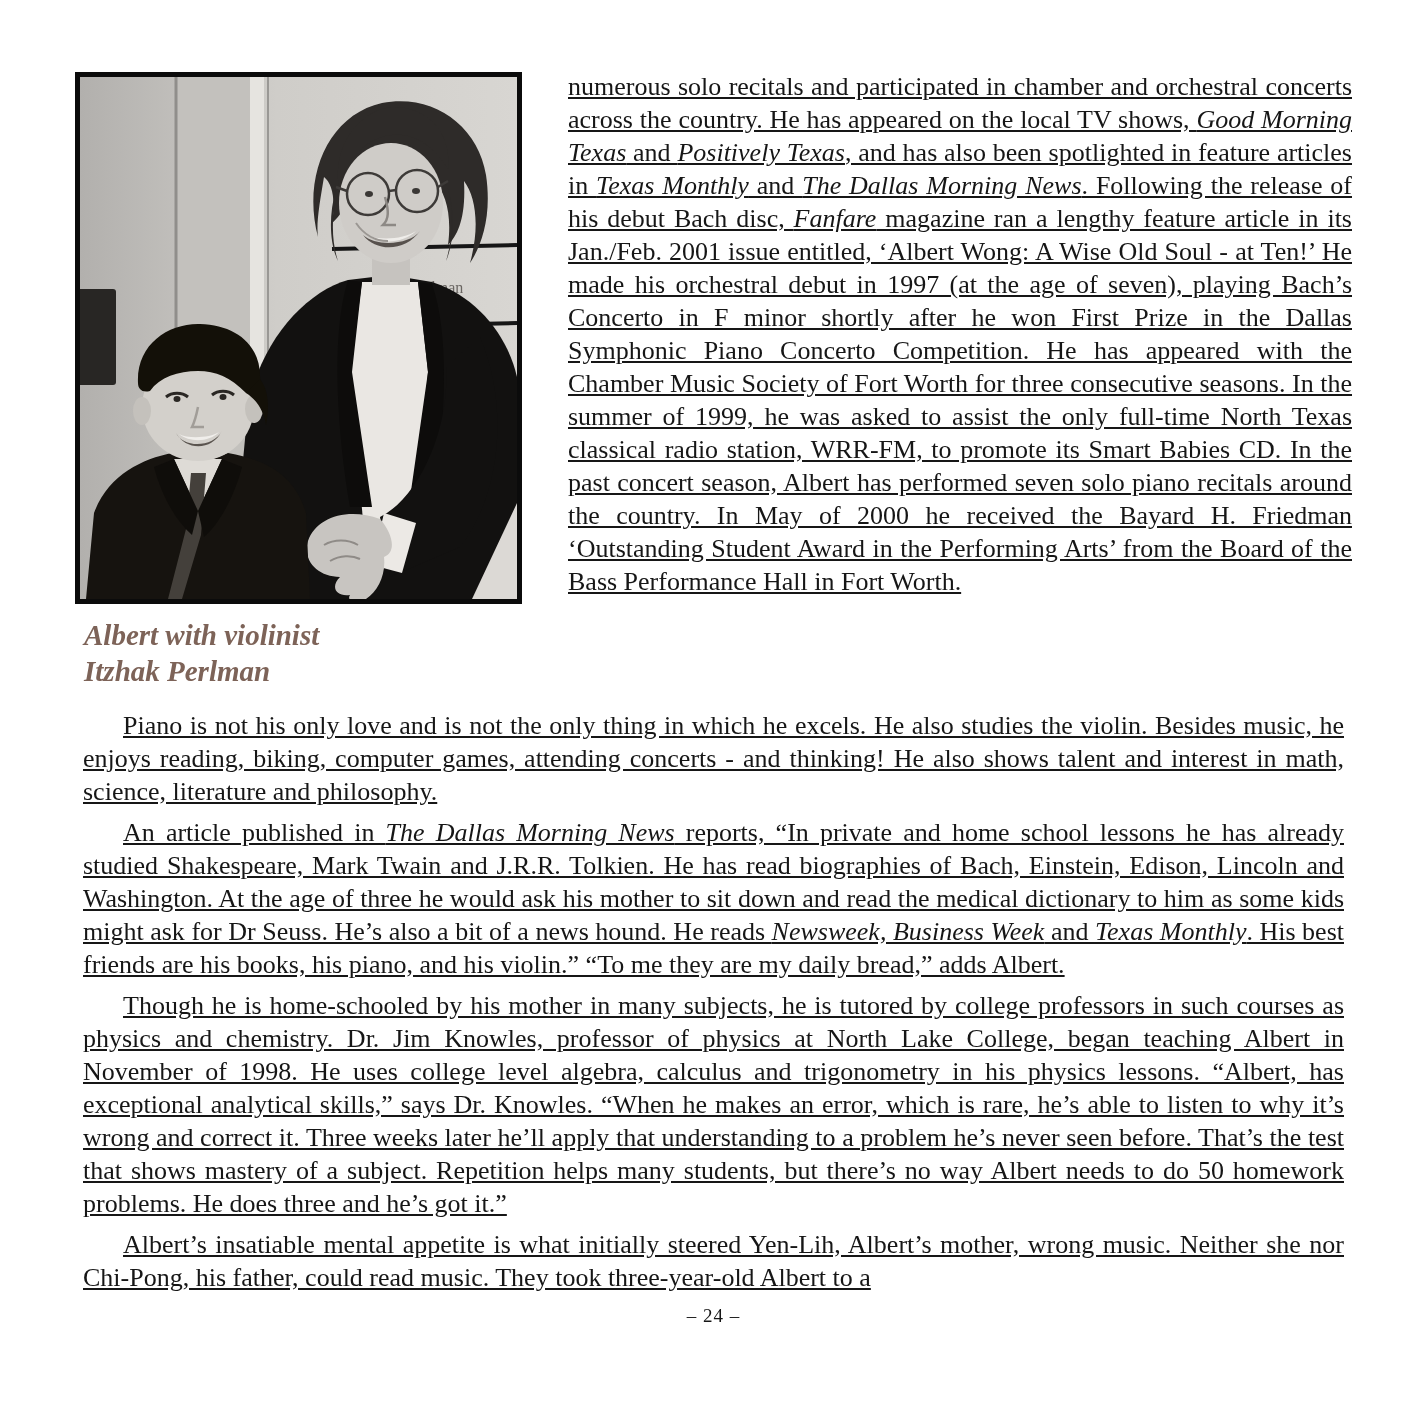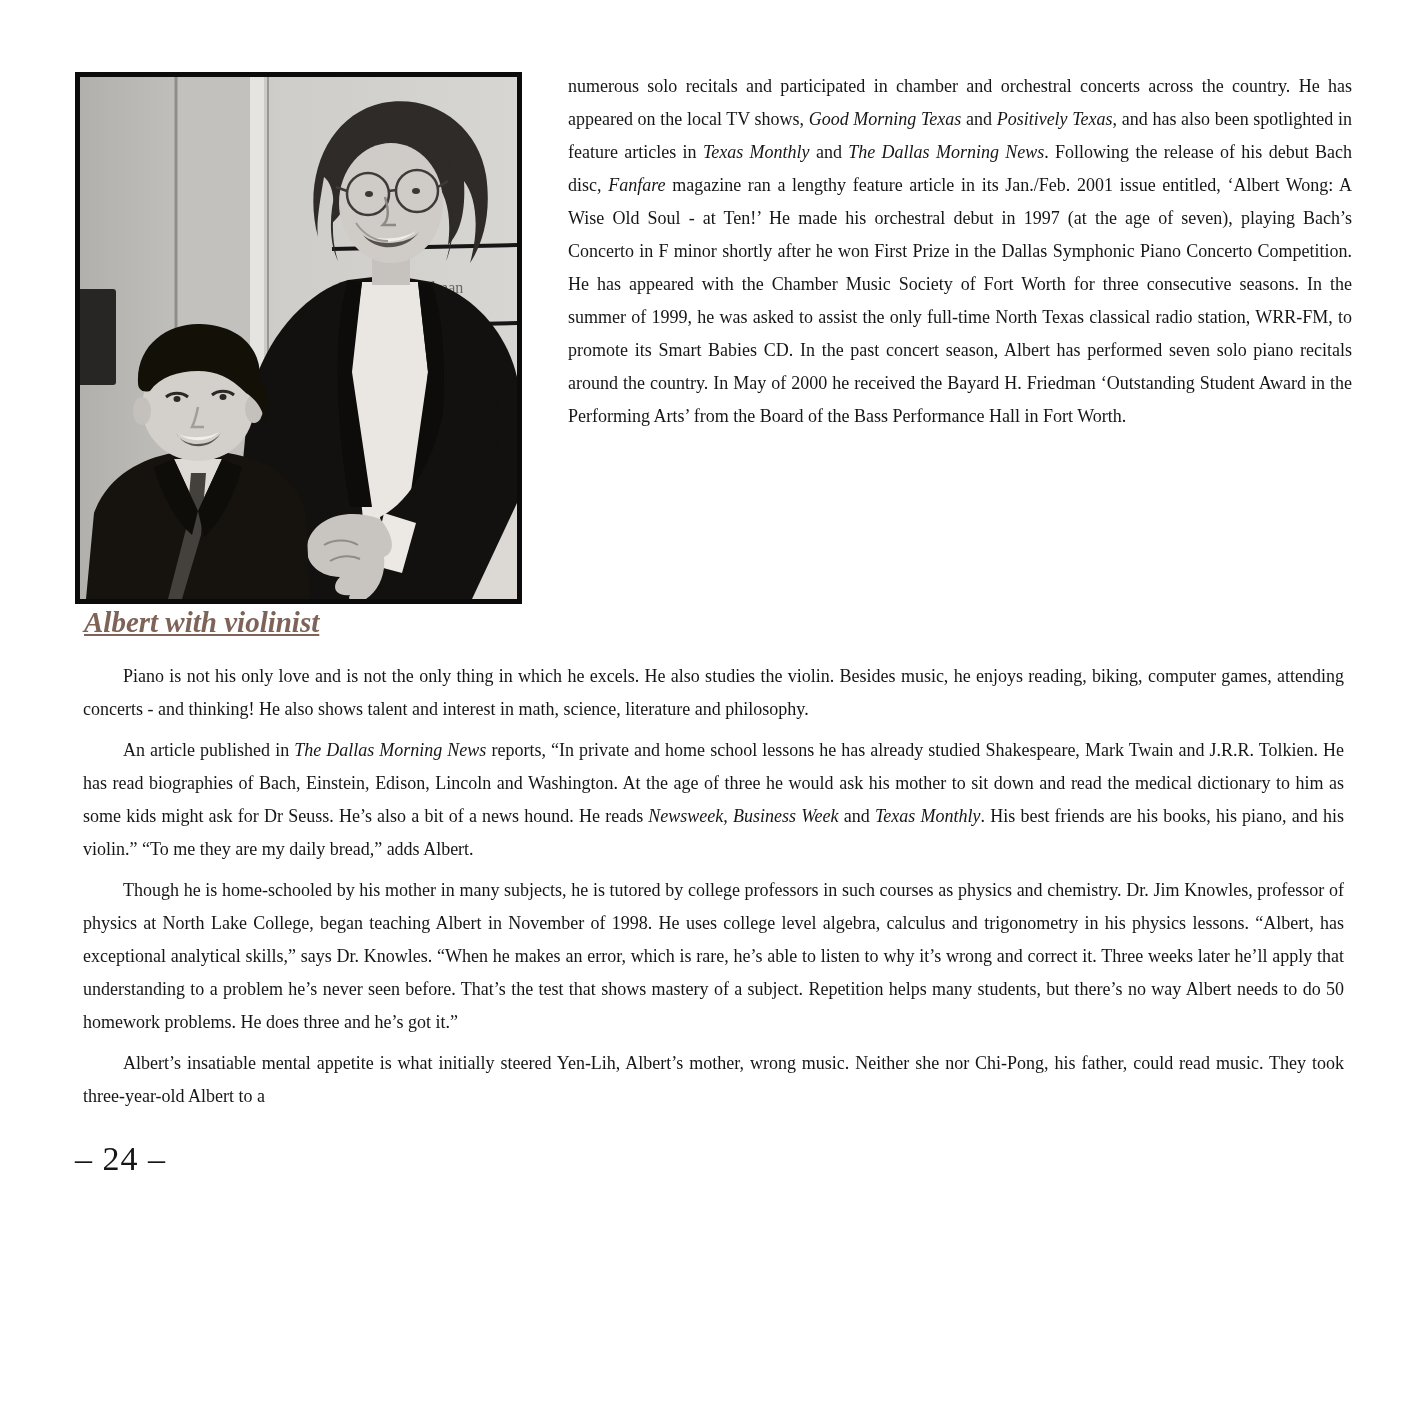--- a/index.html
+++ b/index.html
@@ -12,37 +12,36 @@
   .page{padding:70px 73px 0 75px;}
 
   
   .photo-block{float:left;width:457px;margin:2px 36px 8px 0;}
   .photo-frame{
     width:437px;height:522px;border:5px solid #0b0b0b;
     background:#c9c7c3;overflow:hidden;
   }
   .photo-frame svg{display:block;}
   .caption{
-    padding-left:9px;
+    margin-top:13px;padding-left:9px;
     font-weight:bold;font-style:italic;
     font-size:29px;line-height:36px;
     color:#7d6358; 
-    text-decoration:underline;
   }
 
   
-  .article{font-size:18px;line-height:33px;text-align:justify;}
+  .article{font-size:26px;line-height:33px;text-align:justify;text-decoration:underline;}
   .wrap-text{margin:0;}
   .paras{clear:left;padding-top:4px;}
   .para{margin:8px;text-indent:40px;}
   .it{font-style:italic;}
 
   .footer{
-    clear:both;text-align:left;
-    font-size:34px;margin-top:27px;
+    clear:both;text-align:center;
+    font-size:19px;margin-top:11px;
     letter-spacing:1px;
   }
 </style>
 </head>
 <body>
 
 <div class="page">
 
   <figure class="photo-block" style="margin-left:0">
     <div class="photo-frame">
@@ -138,20 +137,21 @@
 
           <path d="M96 356 C106 374 132 374 142 354 C134 370 104 372 96 356 Z" fill="#5a544f"></path>
           <path d="M99 357 C110 366 130 365 139 355 C130 361 108 362 99 357 Z" fill="#f0eeeb"></path>
         </g>
 
         <polygon points="437,426 437,522 392,522" fill="#dcd9d5"></polygon>
       </svg>
     </div>
     <figcaption class="caption" style="color: rgb(125, 99, 88);">
       <div>Albert with violinist</div>
+      <div>Itzhak Perlman</div>
     </figcaption>
   </figure>
 
   <div class="article">
     <p class="wrap-text"><span>numerous solo recitals and participated in chamber and orchestral concerts across the country. He has appeared on the local TV shows, </span><span class="it">Good Morning Texas</span><span> and </span><span class="it">Positively Texas</span><span>, and has also been spotlighted in feature articles in </span><span class="it">Texas Monthly</span><span> and </span><span class="it">The Dallas Morning News</span><span>. Following the release of his debut Bach disc, </span><span class="it">Fanfare</span><span> magazine ran a lengthy feature article in its Jan./Feb. 2001 issue entitled, ‘Albert Wong: A Wise Old Soul - at Ten!’ He made his orchestral debut in 1997 (at the age of seven), playing Bach’s Concerto in F minor shortly after he won First Prize in the Dallas Symphonic Piano Concerto Competition.  He has appeared with the Chamber Music Society of Fort Worth for three consecutive seasons.  In the summer of 1999, he was asked to assist the only full-time North Texas classical radio station, WRR-FM, to promote its Smart Babies CD. In the past concert season, Albert has performed seven solo piano recitals around the country. In May of 2000 he received the Bayard H. Friedman ‘Outstanding Student Award in the Performing Arts’ from the Board of the Bass Performance Hall in Fort Worth.</span></p>
     <div class="paras">
       <p class="para"><span>Piano is not his only love and is not the only thing in which he excels.  He also studies the violin. Besides music, he enjoys reading, biking, computer games, attending concerts - and thinking!  He also shows talent and interest in math, science, literature and philosophy.</span></p>
       <p class="para"><span>An article published in </span><span class="it">The Dallas Morning News</span><span> reports, “In private and home school lessons he has already studied Shakespeare, Mark Twain and J.R.R. Tolkien. He has read biographies of Bach, Einstein, Edison, Lincoln and Washington.  At the age of three he would ask his mother to sit down and read the medical dictionary to him as some kids might ask for Dr Seuss.  He’s also a bit of a news hound.  He reads </span><span class="it">Newsweek, Business Week</span><span> and </span><span class="it">Texas Monthly</span><span>.  His best friends are his books, his piano, and his violin.”  “To me they are my daily bread,” adds Albert.</span></p>
       <p class="para"><span>Though he is home-schooled by his mother in many subjects, he is tutored by college professors in such courses as physics and chemistry.  Dr. Jim Knowles, professor of physics at North Lake College, began teaching Albert in November of 1998. He uses college level algebra, calculus and trigonometry in his physics lessons.  “Albert, has exceptional analytical skills,” says Dr. Knowles. “When he makes an error, which is rare, he’s able to listen to why it’s wrong and correct it. Three weeks later he’ll apply that understanding to a problem he’s never seen before.  That’s the test that shows mastery of a subject.  Repetition helps many students, but there’s no way Albert needs to do 50 homework problems. He does three and he’s got it.”</span></p>
       <p class="para"><span>Albert’s insatiable mental appetite is what initially steered Yen-Lih, Albert’s mother, wrong music. Neither she nor Chi-Pong, his father, could read music.  They took three-year-old Albert to a</span></p>

